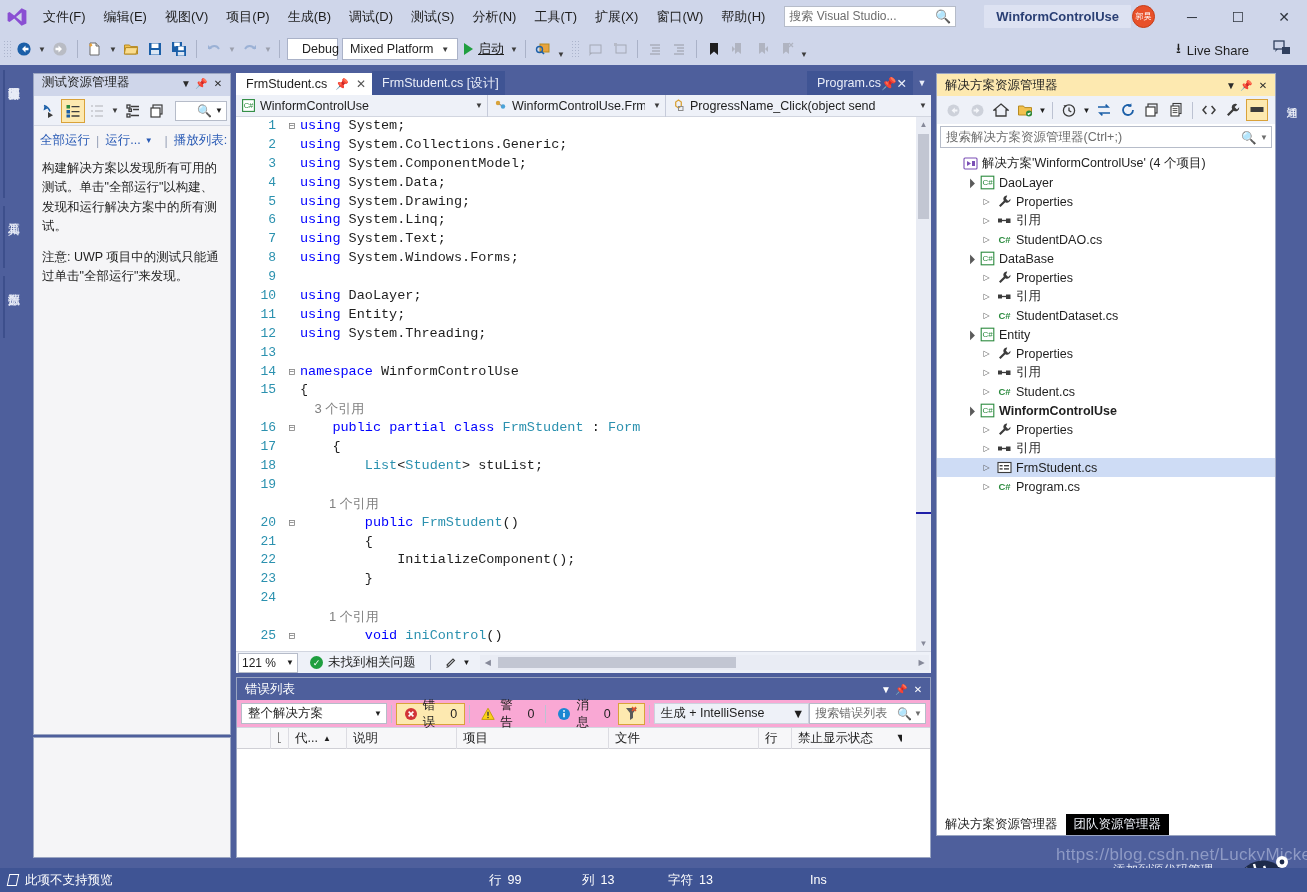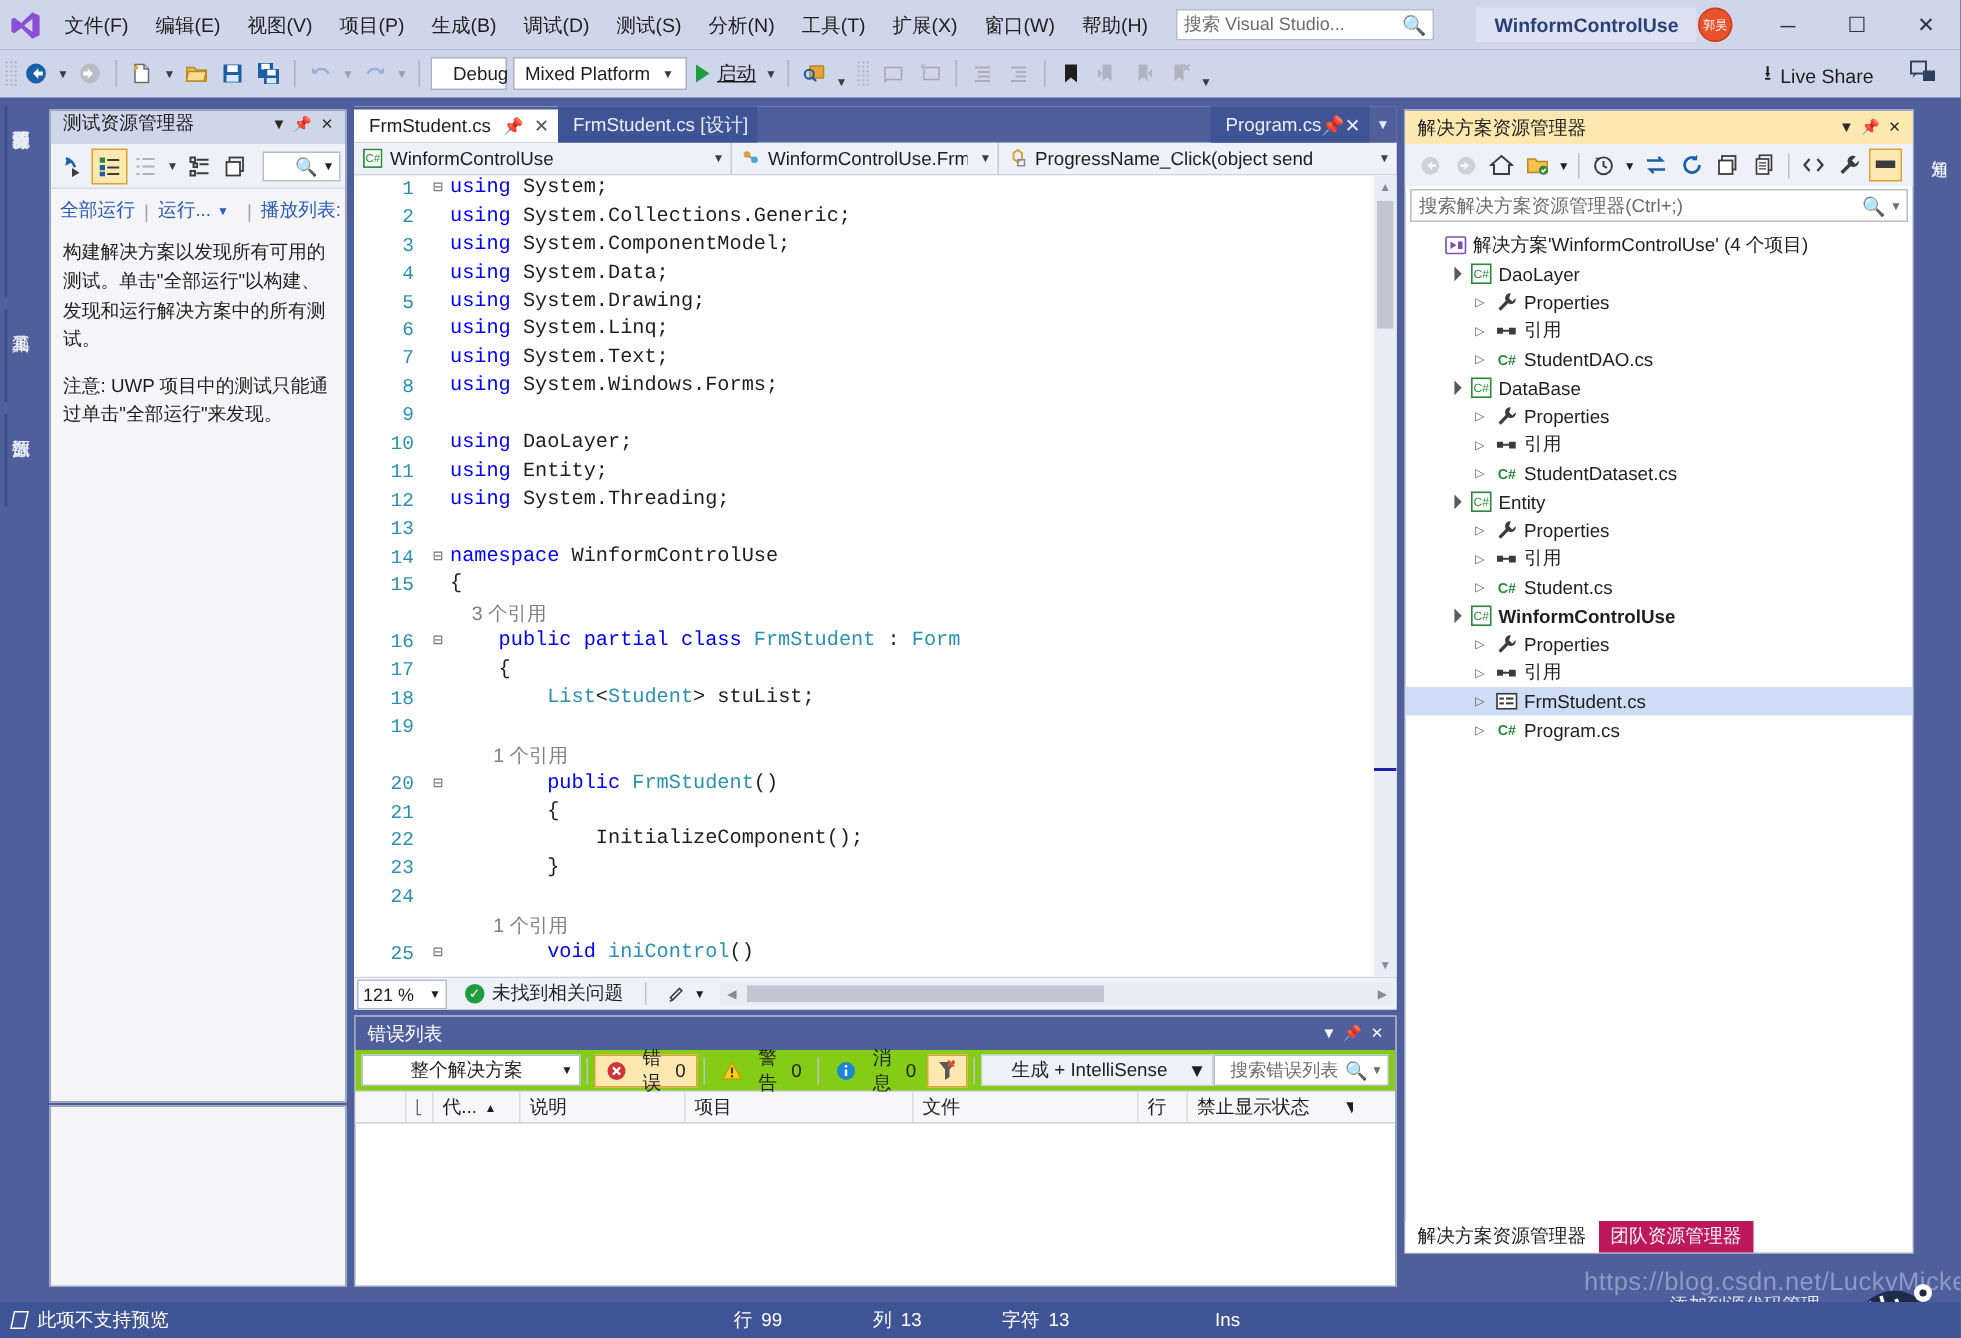--- a/index.html
+++ b/index.html
@@ -134,21 +134,21 @@
   .es-sep { width:1px;height:15px;background:#bcc2d2;margin-left:14px; }
   .hscroll { flex:1; height:15px; margin-left:10px; margin-right:2px; background:#e9ecf4; display:flex; align-items:center; position:relative; }
   .hs-l,.hs-r { width:15px;height:15px;display:flex;align-items:center;justify-content:center;color:#868999;font-size:8px; }
   .hs-thumb { position:absolute; left:18px; top:2px; width:238px; height:11px; background:#c2c6d2; }
 
   
   .errlist { position:absolute; left:236px; top:677px; width:695px; height:181px; background:#fff; border:1px solid #9aa5c2; }
   .err-title { height:22px; background:#4e5f9c; color:#fff; display:flex; align-items:center; padding:0 4px 0 8px; font-size:12.5px; }
   .err-title .t { flex:1; }
   .err-title .ptbtn { color:#fff; }
-  .err-tb { height:28px; background:#84cc16; display:flex; align-items:center; padding:0 4px; border-bottom:1px solid #d2d6e0;text-align:center; }
+  .err-tb { height:28px; background:#f9a8d4; display:flex; align-items:center; padding:0 4px; border-bottom:1px solid #d2d6e0; }
   .err-combo { width:150px; height:21px; background:#fff; border:1px solid #b6bcc9; display:flex; align-items:center; padding:0 4px 0 6px; font-size:12.5px; }
   .err-combo .cv { flex:1; white-space:nowrap; overflow:hidden; }
   .err-combo .ca { font-size:8px; }
   .err-chip { display:flex; align-items:center; height:22px; padding:0 7px; font-size:12.5px; }
   .err-chip.active { background:#fde9b0; border:1px solid #d9a23a; }
   .err-chip .ic { margin-right:5px; display:inline-flex; }
   .err-sep { width:1px; height:18px; background:#bcc2d2; margin:0 4px; }
   .err-combo2 { width:160px; height:21px; background:#eef1f8; border:1px solid #cdd2de; display:flex; align-items:center; padding:0 4px 0 6px; font-size:12.5px; }
   .err-search { width:120px; height:21px; background:#fff; border:1px solid #b6bcc9; display:flex; align-items:center; padding:0 3px 0 5px; font-size:12px; color:#6d6d6d; margin-left:auto; }
   .err-search .ph { flex:1; white-space:nowrap; overflow:hidden; }
@@ -171,21 +171,21 @@
   .tree { padding-top:3px; font-size:12.5px; }
   .trow { height:19px; display:flex; align-items:center; white-space:nowrap; }
   .trow.sel { background:#cedcf5; }
   .tw { width:15px; display:flex; align-items:center; justify-content:center; font-size:8px; color:#5a5a5a; flex:0 0 15px; }
   .tic { width:20px; display:flex; align-items:center; justify-content:center; flex:0 0 20px; }
   .tlbl { padding-left:2px; }
   .tlbl.bold { font-weight:bold; }
   .sln-tabs { position:absolute; left:0; bottom:0; width:100%; height:22px; display:flex; align-items:flex-end; }
   .sln-tab { height:21px; display:flex; align-items:center; padding:0 8px; font-size:12.5px; }
   .sln-tab.active { background:#fff; color:#1e1e1e; }
-  .sln-tab.inactive { background:#be185d; color:#eef1f8; }
+  .sln-tab.inactive { background:#000000; color:#eef1f8; }
   .notif-vtab {
     position:absolute; right:4px; top:76px; width:23px; height:44px; background:#4e5f9c; color:#eef1f8;
     writing-mode:vertical-rl; font-size:11px; display:flex; align-items:center; justify-content:center;
   }
 
   
   .statusbar { position:absolute; left:0; bottom:0; width:1307px; height:24px; background:#3f5494; color:#fff;
                display:flex; align-items:center; font-size:12.5px; }
   .sb-left { display:flex; align-items:center; padding-left:8px; }
   .sb-left .sq { width:10px;height:12px;border:1.5px solid #fff;margin-right:7px;transform:skewX(-12deg); }

